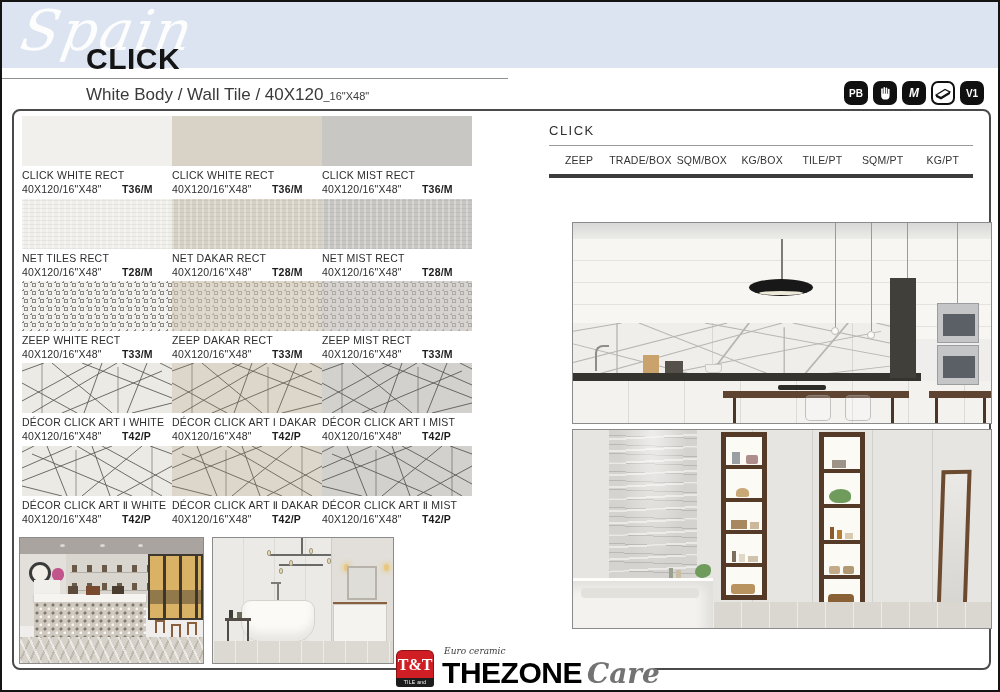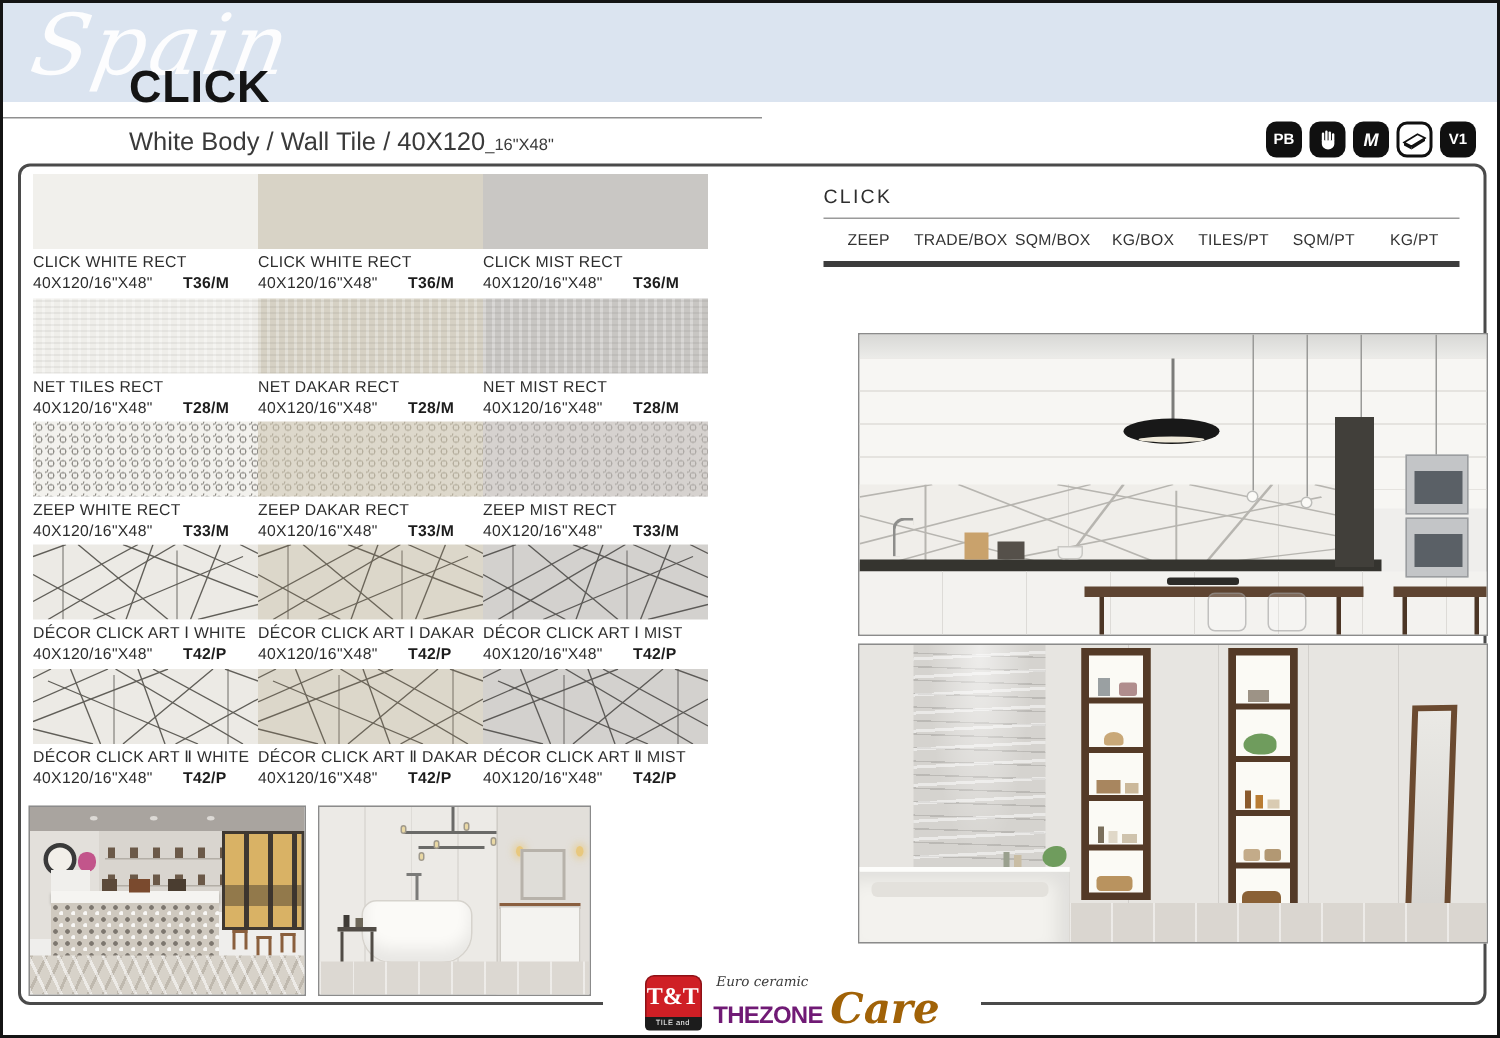--- a/index.html
+++ b/index.html
@@ -172,22 +172,22 @@
   
   .logo{position:absolute;left:388px;top:529px;width:252px;height:56px;background:#fff;
     display:flex;align-items:center;justify-content:center;gap:8px;z-index:5;}
   .tt{width:38px;flex:0 0 auto;}
   .tt-top{background:#cf1f25;border-radius:6px 6px 0 0;color:#fff;font-weight:bold;text-align:center;
     font-size:16px;height:27px;line-height:27px;font-family:"Liberation Serif",serif;border:1px solid #8e1116;border-bottom:none;}
   .tt-band{background:#1c1c1c;color:#fff;font-size:5px;text-align:center;height:9px;line-height:9px;border-radius:0 0 3px 3px;letter-spacing:.3px;}
   .lg-right{display:flex;flex-direction:column;}
   .euro{font-family:"DejaVu Serif",serif;font-style:italic;font-size:9px;color:#3a3a3a;margin-left:2px;}
   .zone-row{display:flex;align-items:baseline;gap:5px;}
-  .thezone{font-size:16px;color:#701a75;letter-spacing:-.5px;font-weight:600;}
-  .care{font-family:"DejaVu Serif",serif;font-style:italic;font-weight:bold;font-size:28px;color:#a16207;line-height:.9;}
+  .thezone{font-size:30px;color:#000000;letter-spacing:-.5px;font-weight:600;}
+  .care{font-family:"DejaVu Serif",serif;font-style:italic;font-weight:bold;font-size:28px;color:#737373;line-height:.9;}
 </style>
 </head>
 <body>
 
 <svg width="0" height="0" style="position:absolute">
   <defs>
     <g id="declines" fill="none" stroke="currentColor" stroke-width="0.9">
       <path d="M0 38 L70 0"></path>
         <path d="M10 50 L95 0"></path>
         <path d="M40 50 L140 8"></path>
@@ -428,21 +428,21 @@
   </div>
 
   <div class="spec">
     <div class="spec-title">CLICK</div>
     <div class="thin"></div>
     <div class="spec-row">
       <span>ZEEP</span>
       <span>TRADE/BOX</span>
       <span>SQM/BOX</span>
       <span>KG/BOX</span>
-      <span>TILES/PT</span>
+      <span>TILE/PT</span>
       <span>SQM/PT</span>
       <span>KG/PT</span>
     </div>
     <div class="thick"></div>
     <div class="thick"></div>
   </div>
 
   <div class="photo ph-kitchen">
     <div class="k-ceil"></div>
     <div class="k-wall"></div>

